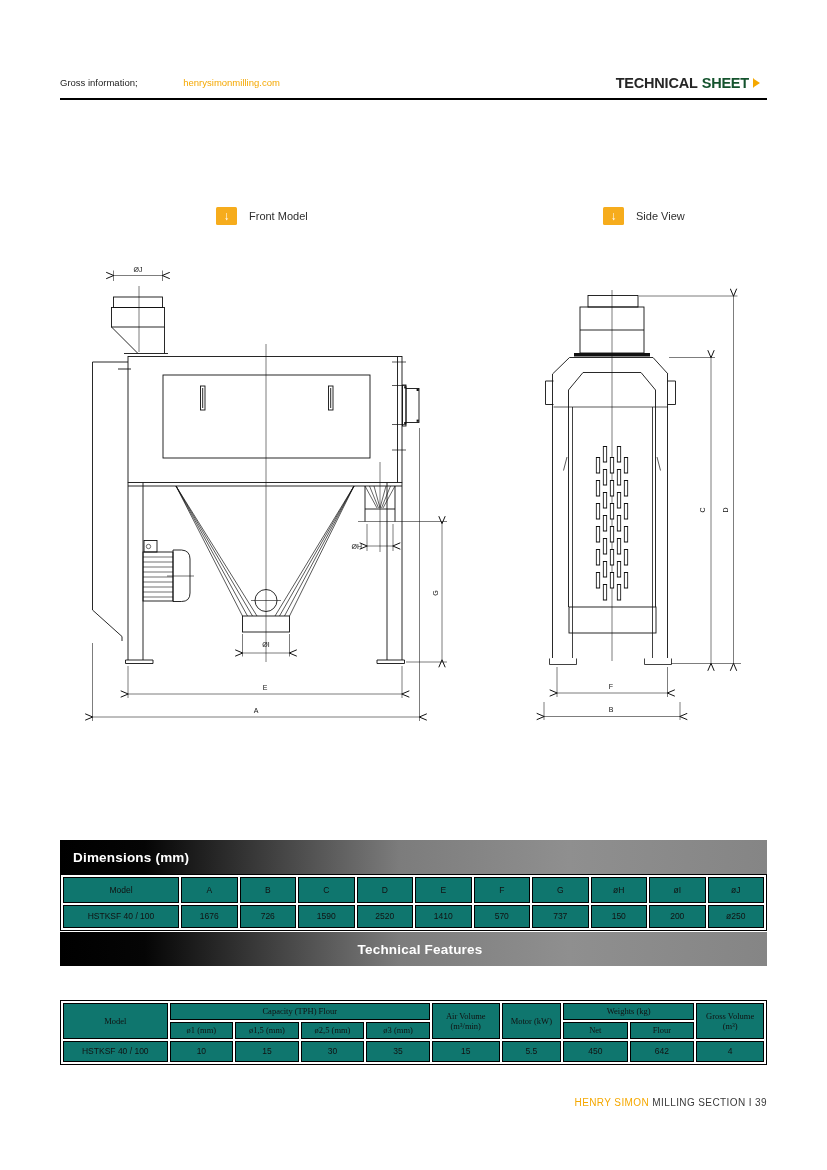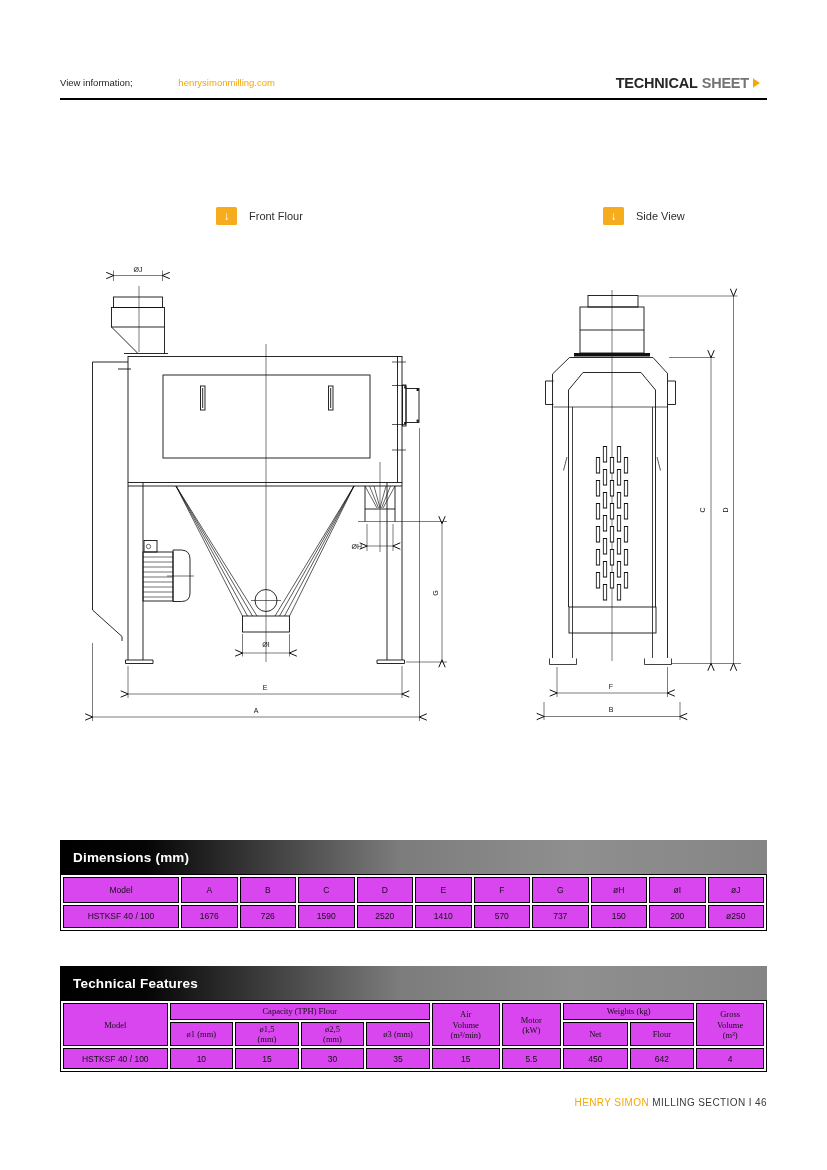--- a/index.html
+++ b/index.html
@@ -6,77 +6,77 @@
   .page {
     position:relative; width:827px; height:1170px; margin:0 auto;
     background:#ffffff; font-family:"Liberation Sans", sans-serif; overflow:hidden;
   }
   
   .more-info { position:absolute; left:60px; top:77px; font-size:9.5px; color:#1c1c1c; }
   .more-info .link { color:#F5A800; text-decoration:none;padding-left:43px; }
   .rule { position:absolute; left:60px; top:98px; width:707px; height:1.5px; background:#000; }
   .brand { position:absolute; top:75px; right:60px; display:flex; align-items:center; gap:4px;
            font-size:14.5px; font-weight:700; letter-spacing:-0.2px; color:#262626; }
-  .brand .light { color:#737373; }
+  .brand .light { color:#14532d; }
   .brand svg { display:block; }
   
   .view-label { position:absolute; display:flex; align-items:center; gap:12px;
                 font-size:11px; color:#2e2e2e; }
   .vl-icon { width:21px; height:18px; background:#F6AC1C; color:#fff; border-radius:1.5px;
              display:flex; align-items:center; justify-content:center; font-size:12px; line-height:1; }
   #front-label { left:216px; top:207px; }
   #side-label  { left:603px; top:207px; }
   
   svg.drw { position:absolute; }
   svg.drw text { font-family:"Liberation Sans", sans-serif; font-size:7px; fill:#111; }
   
   .bar { position:absolute; left:60px; width:707px; height:34px; box-sizing:border-box;
          background:linear-gradient(90deg,#000 0%,#050505 12%,#7c7c7c 48%,#8f8f8f 72%,#858585 100%);
          color:#fff; font-weight:700; font-size:13.5px; letter-spacing:0.2px;
          display:flex; align-items:center; padding-left:13px; }
   #bar-dims { top:840px; }
-  #bar-feat { top:966px; }
+  #bar-feat { top:932px;justify-content:center; }
   
   table.sheet { position:absolute; left:60px; width:707px; table-layout:fixed;
                 border-collapse:separate; border-spacing:2px; background:#fff; border:1px solid #000; }
   table.sheet th, table.sheet td {
-    border:1px solid #000; background:#d946ef; color:#111; font-weight:400;
-    font-size:8.5px; line-height:1.2; text-align:center; vertical-align:middle; padding:1px 16px;
+    border:1px solid #000; background:#0f766e; color:#111; font-weight:400;
+    font-size:8.5px; line-height:1.2; text-align:center; vertical-align:middle; padding:1px 6px;
   }
   #dims-table { top:874px; }
   #dims-table th { height:22px; }
   #dims-table td { height:19px; }
   #feat-table { top:1000px; }
   #feat-table th { height:13px;font-family:Liberation Serif, serif; }
   #feat-table td { height:17px; }
   
   .footer { position:absolute; top:1097px; right:60px; font-size:10px; letter-spacing:0.4px; color:#3a3a3a; }
   .footer .hs { color:#F5A800; }
 </style>
 </head>
 <body>
 
 <div class="page">
 
   <div class="more-info">
-    <span>View information;</span>
+    <span>Gross information;</span>
     <a class="link" href="#">henrysimonmilling.com</a>
   </div>
   <div class="rule"></div>
   <div class="brand">
     <span>TECHNICAL</span>
       <span class="light">SHEET</span>
     <svg width="14" height="16" viewBox="0 0 14 16">
       <path d="M7,8 L0.9,3.9 A7.2,7.2 0 1,0 0.9,12.1 Z" fill="#F5A800"></path>
     </svg>
   </div>
 
   <div class="view-label" id="front-label">
     <span class="vl-icon">↓</span>
-    <span>Front Flour</span>
+    <span>Front Model</span>
   </div>
   <div class="view-label" id="side-label">
     <span class="vl-icon">↓</span>
     <span>Side View</span>
   </div>
 
   <svg class="drw" style="left:85px;top:255px" width="368" height="472" viewBox="85 255 368 472">
     <defs>
       <marker id="aF" markerWidth="10" markerHeight="9" refX="1.2" refY="4" orient="auto-start-reverse" markerUnits="userSpaceOnUse">
         <path d="M8.5,0.8 L1,4 L8.5,7.2" fill="none" stroke="#111" stroke-width="1"></path>
@@ -316,16 +316,16 @@
       <td>15</td>
       <td>5.5</td>
       <td>450</td>
       <td>642</td>
       <td>4</td>
     </tr>
   </tbody>
     </table>
 
   <div class="footer">
-    <span class="hs">HENRY SIMON</span><span> MILLING SECTION I 46</span>
+    <span class="hs">HENRY SIMON</span><span> MILLING SECTION I 39</span>
   </div>
 
 </div>
 
 </body></html>

